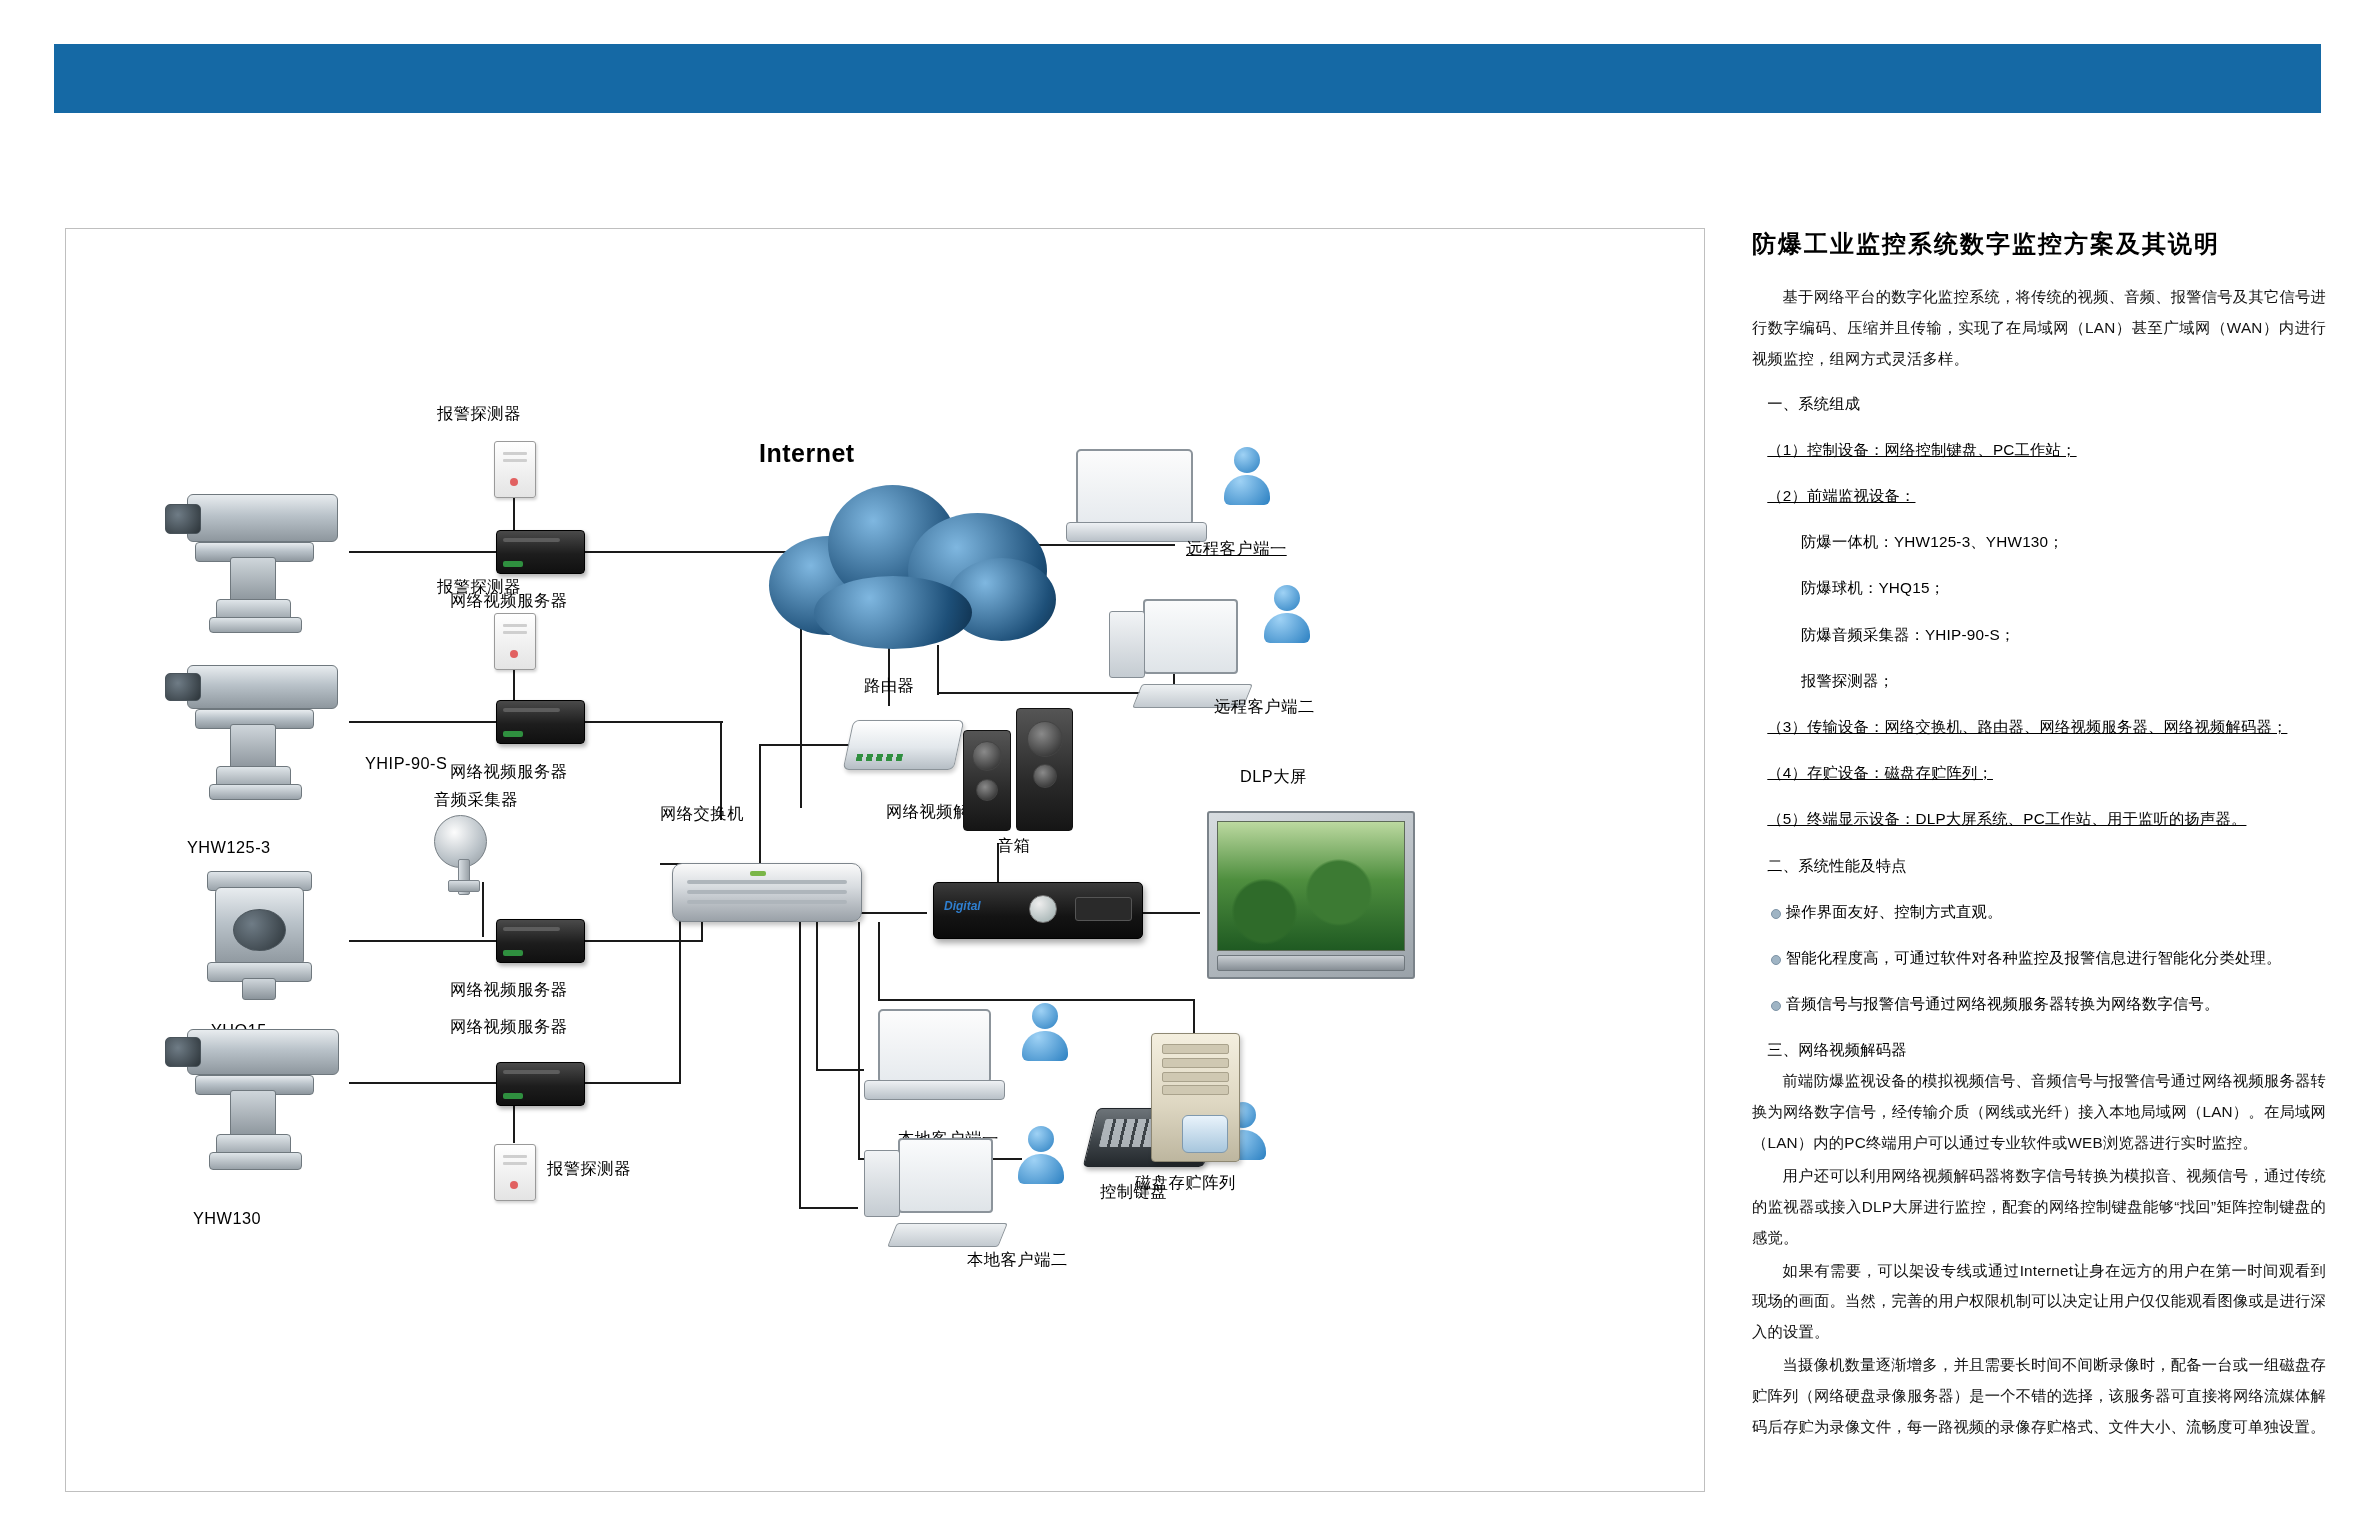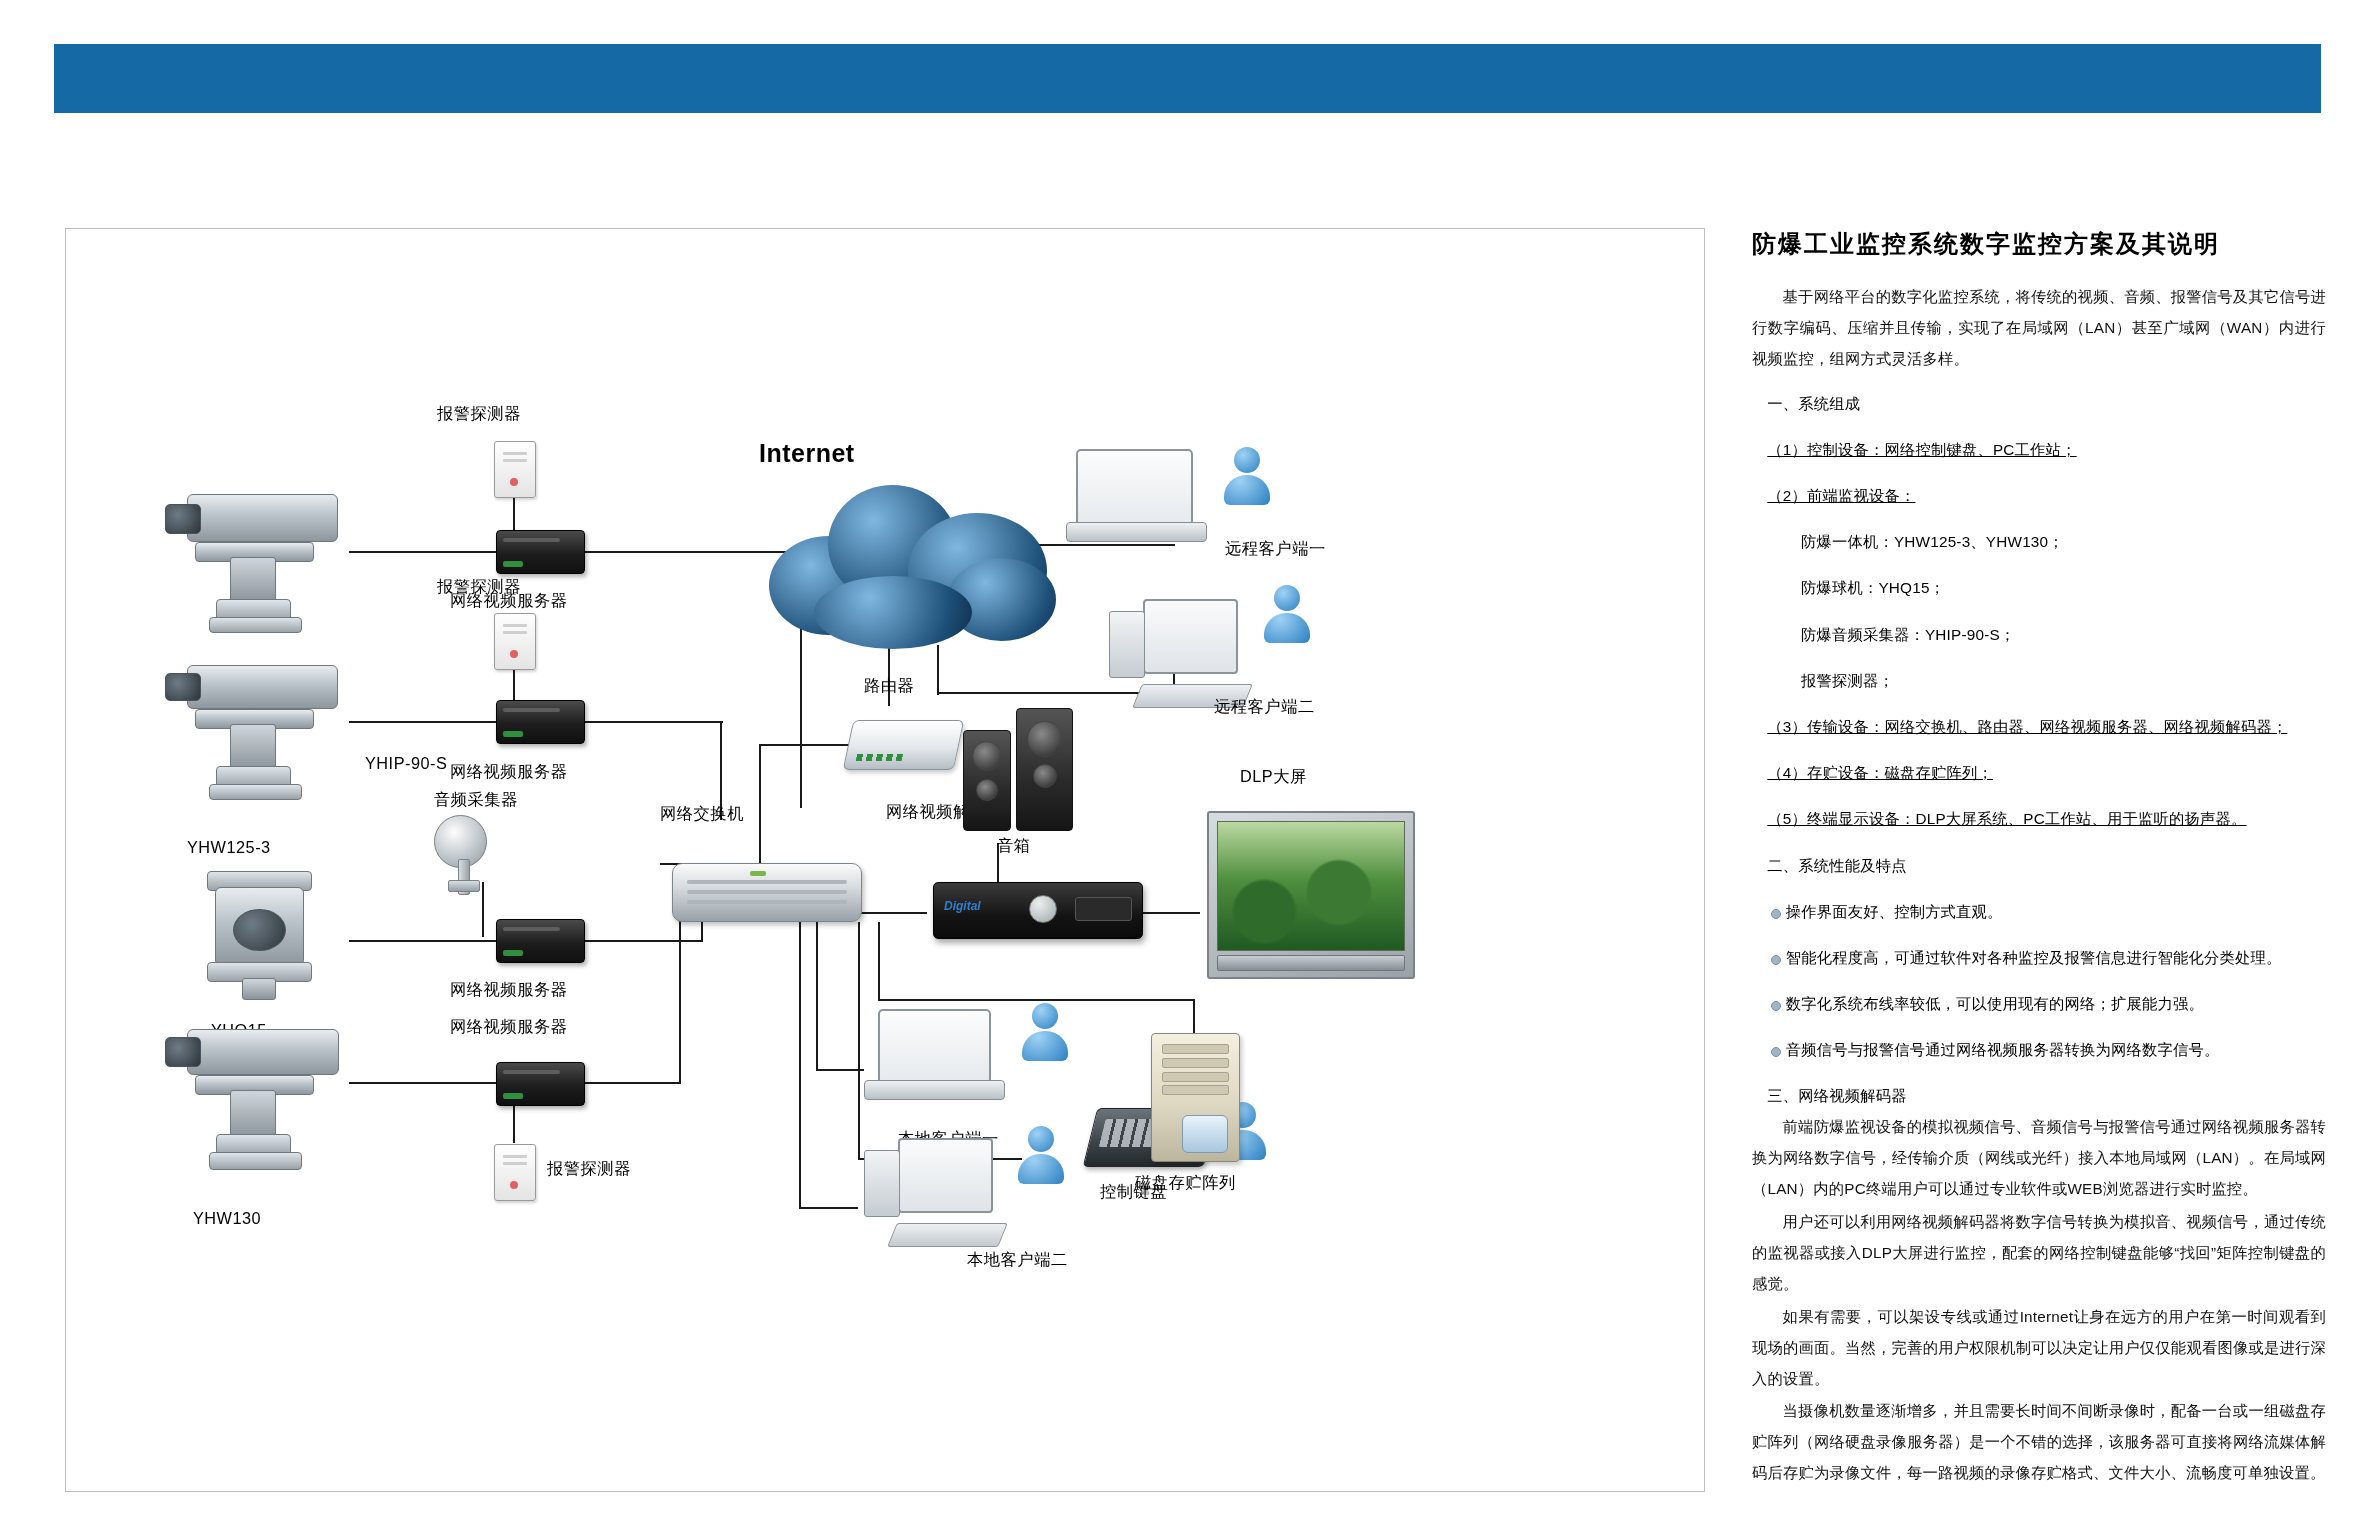--- a/index.html
+++ b/index.html
@@ -276,21 +276,21 @@
     <div class="lbl big" style="left:693px;top:210px;">Internet</div>
 
     <div class="dev" style="left:1000px;top:220px;width:158px;height:109px;">
       <div class="laptop-screen" style="left:10px;top:0px;width:113px;height:73px;"></div>
       <div class="laptop-base" style="left:0px;top:73px;width:139px;height:18px;"></div>
     </div>
     <div class="person" style="left:1154px;top:218px;width:55px;height:65px;">
       <div class="head" style="left:14px;top:0px;"></div>
       <div class="body" style="left:4px;top:28px;"></div>
     </div>
-    <div class="lbl" style="left:1159px;top:309px;">远程客户端一</div>
+    <div class="lbl" style="left:1120px;top:309px;text-decoration:underline;">远程客户端一</div>
 
     <div class="dev" style="left:1043px;top:364px;width:178px;height:129px;">
       <div class="pc-mon" style="left:34px;top:6px;width:91px;height:71px;"></div>
       <div class="pc-tower" style="left:0px;top:18px;width:34px;height:65px;"></div>
       <div class="pc-kb" style="left:28px;top:91px;width:109px;height:22px;"></div>
     </div>
     <div class="person" style="left:1194px;top:356px;width:55px;height:65px;">
       <div class="head" style="left:14px;top:0px;"></div>
       <div class="body" style="left:4px;top:28px;"></div>
     </div>
@@ -375,21 +375,20 @@
     <p class="subitem">防爆球机：YHQ15；</p>
     <p class="subitem">防爆音频采集器：YHIP-90-S；</p>
     <p class="subitem">报警探测器；</p>
     <p class="item">（3）传输设备：网络交换机、路由器、网络视频服务器、网络视频解码器；</p>
     <p class="item">（4）存贮设备：磁盘存贮阵列；</p>
     <p class="item">（5）终端显示设备：DLP大屏系统、PC工作站、用于监听的扬声器。</p>
 
     <p class="sec-head">二、系统性能及特点</p>
     <p class="bullet"><span class="dot"></span><span>操作界面友好、控制方式直观。</span></p>
     <p class="bullet"><span class="dot"></span><span>智能化程度高，可通过软件对各种监控及报警信息进行智能化分类处理。</span></p>
-    <p class="bullet"><span class="dot"></span><span>数字化系统布线率较低，可以使用现有的网络；扩展能力强。</span></p>
     <p class="bullet"><span class="dot"></span><span>音频信号与报警信号通过网络视频服务器转换为网络数字信号。</span></p>
 
     <p class="sec-head">三、网络视频解码器</p>
     <p class="para indent">前端防爆监视设备的模拟视频信号、音频信号与报警信号通过网络视频服务器转换为网络数字信号，经传输介质（网线或光纤）接入本地局域网（LAN）。在局域网（LAN）内的PC终端用户可以通过专业软件或WEB浏览器进行实时监控。</p>
     <p class="para indent">用户还可以利用网络视频解码器将数字信号转换为模拟音、视频信号，通过传统的监视器或接入DLP大屏进行监控，配套的网络控制键盘能够“找回”矩阵控制键盘的感觉。</p>
     <p class="para indent">如果有需要，可以架设专线或通过Internet让身在远方的用户在第一时间观看到现场的画面。当然，完善的用户权限机制可以决定让用户仅仅能观看图像或是进行深入的设置。</p>
     <p class="para indent">当摄像机数量逐渐增多，并且需要长时间不间断录像时，配备一台或一组磁盘存贮阵列（网络硬盘录像服务器）是一个不错的选择，该服务器可直接将网络流媒体解码后存贮为录像文件，每一路视频的录像存贮格式、文件大小、流畅度可单独设置。</p>
   </div>
 
 </div>

